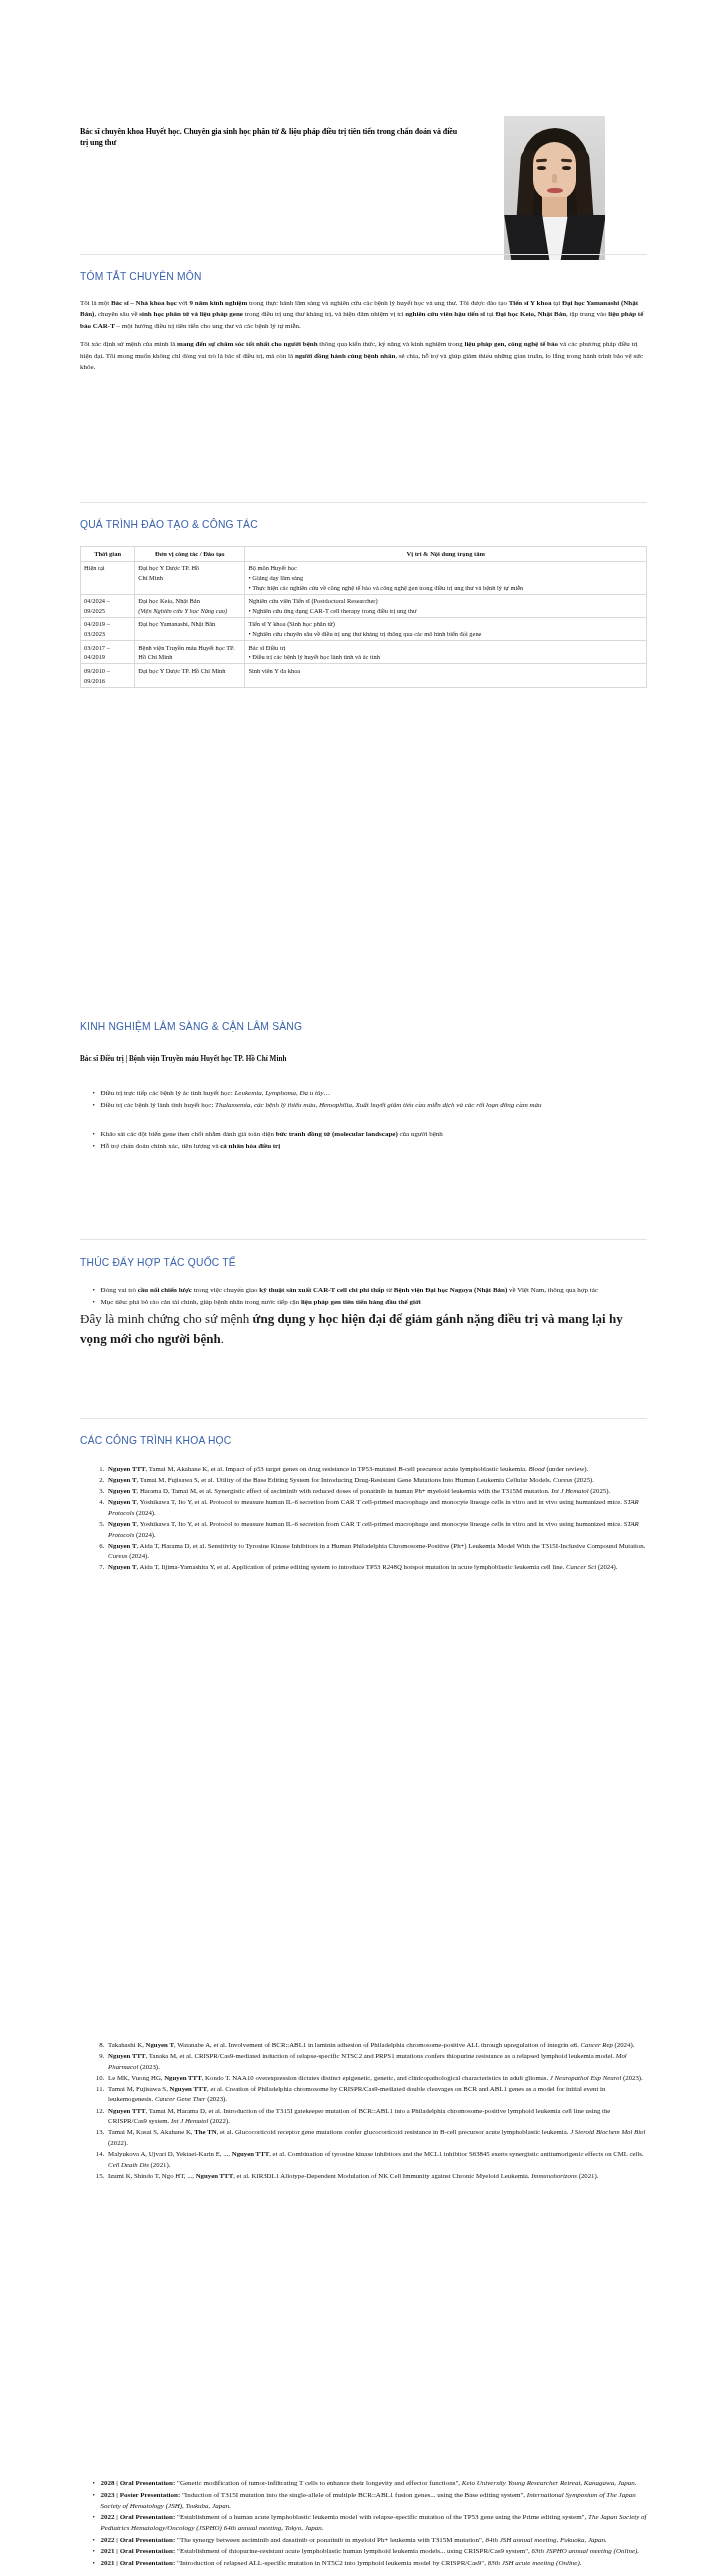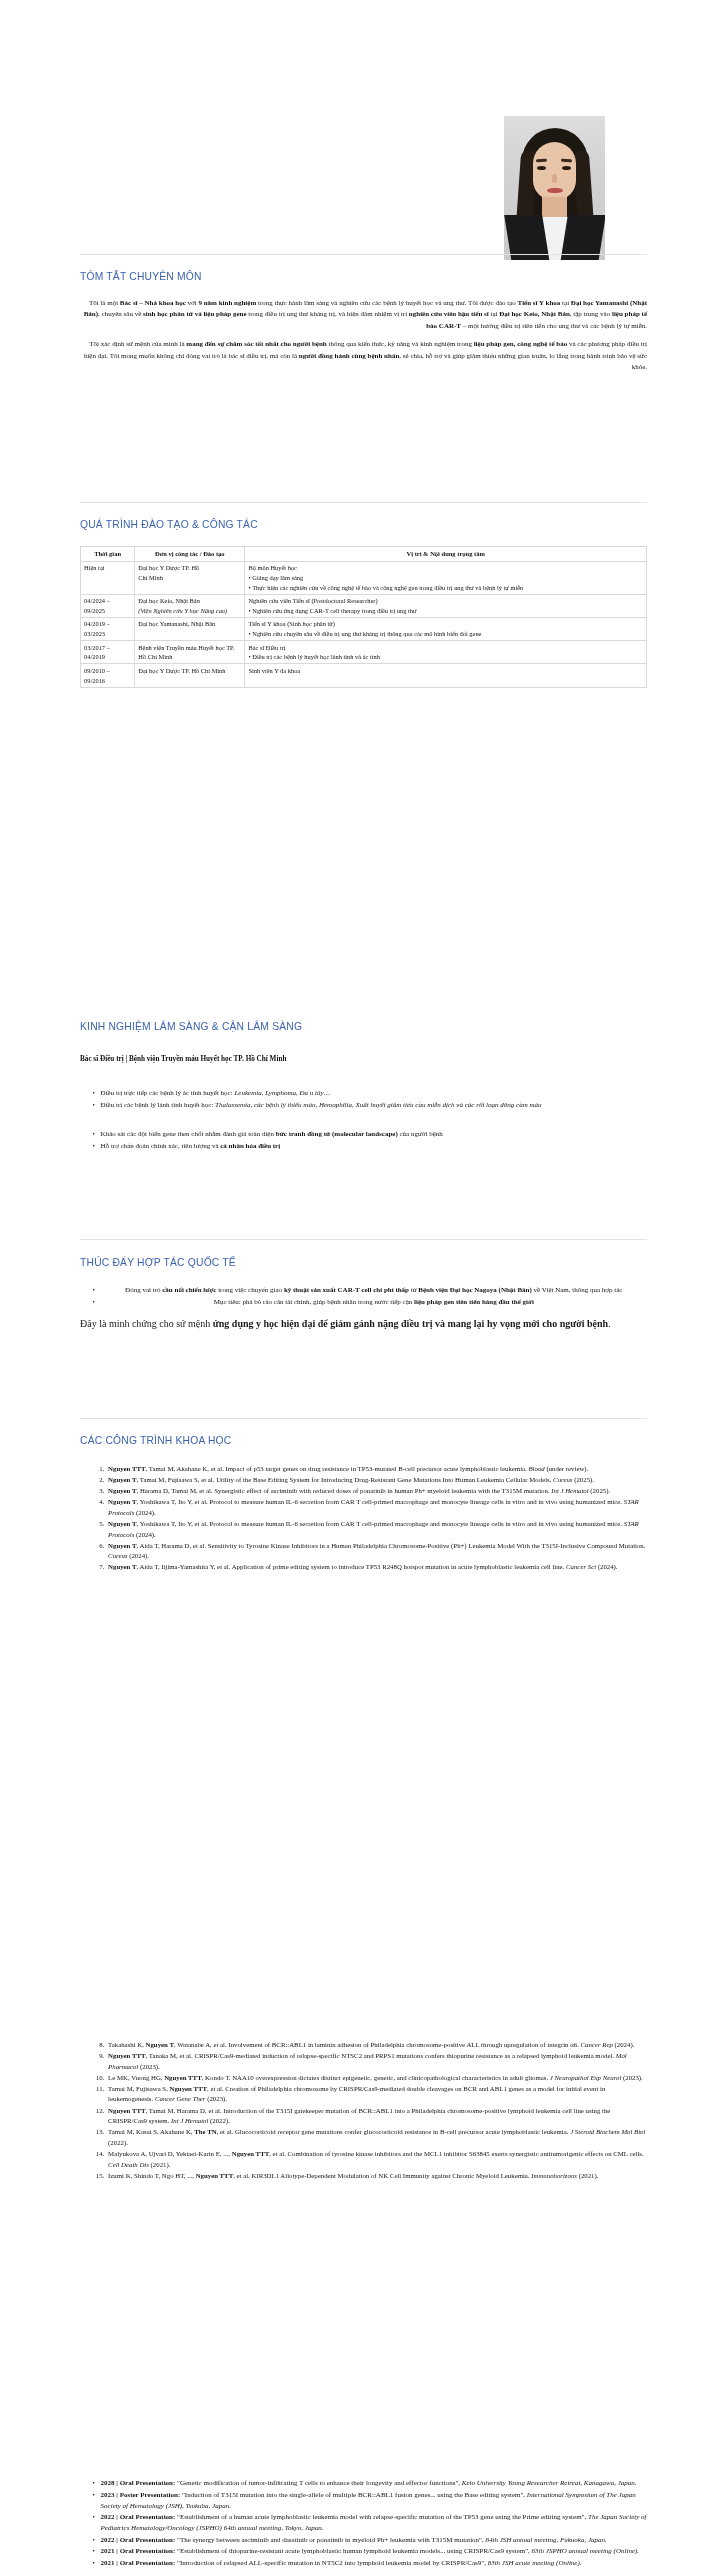--- a/index.html
+++ b/index.html
@@ -167,21 +167,21 @@
     font-size: 10.3px;
     letter-spacing: 0.2px;
     color: #3b63ad;
     margin: 0;
     padding: 0;
     white-space: nowrap;
   }
   .body-text {
     font-size: 7px;
     line-height: 1.62;
-    text-align: right;
+    text-align: left;
     color: #141414;
   }
   .body-text b { font-weight: bold; }
   p { margin: 0 0 7.2px 0; }
 
   
   table.cv-table {
     border-collapse: collapse;
     width: 567px;
     font-size: 6.4px;
@@ -242,23 +242,23 @@
   ol.numbered li b { font-weight: bold; }
   ol.numbered li i { font-style: italic; }
 
   .sub-head {
     font-size: 7.2px;
     font-weight: bold;
     color: #0f0f0f;
     margin: 0 0 25px 0;
   }
   .tail-note {
-    font-size: 10px;
+    font-size: 13px;
     line-height: 1.6;
-    margin-top: 8px;
+    margin-top: 1px;
   }
   .tail-note b { font-weight: bold; }
 </style>
 </head>
 <body>
 
 <div class="page">
 
   <div class="photo">
     <div class="hair"></div>
@@ -273,20 +273,21 @@
     <div class="mouth"></div>
     <div class="neck"></div>
     <div class="shirt"></div>
     <div class="jacket-l"></div>
     <div class="jacket-r"></div>
   </div>
 
   <div class="content">
 
     <div class="header-block">
+      <div class="headline">Bác sĩ chuyên khoa Huyết học. Chuyên gia sinh học phân tử &amp; liệu pháp điều trị tiên tiến trong chẩn đoán và điều trị ung thư</div>
     </div>
 
     <div class="section" style="top:254px;">
       <div class="rule"></div>
       <h2 class="sec-title" style="margin-top:15.5px;">TÓM TẮT CHUYÊN MÔN</h2>
       <div class="body-text" style="margin-top:16.5px;">
         <p>Tôi là một <b>Bác sĩ – Nhà khoa học</b> với <b>9 năm kinh nghiệm</b> trong thực hành lâm sàng và nghiên cứu các bệnh lý huyết học và ung thư. Tôi được đào tạo <b>Tiến sĩ Y khoa</b> tại <b>Đại học Yamanashi (Nhật Bản)</b>, chuyên sâu về <b>sinh học phân tử và liệu pháp gene</b> trong điều trị ung thư kháng trị, và hiện đảm nhiệm vị trí <b>nghiên cứu viên hậu tiến sĩ</b> tại <b>Đại học Keio, Nhật Bản</b>, tập trung vào <b>liệu pháp tế bào CAR-T</b> – một hướng điều trị tiên tiến cho ung thư và các bệnh lý tự miễn.</p>
         <p>Tôi xác định sứ mệnh của mình là <b>mang đến sự chăm sóc tốt nhất cho người bệnh</b> thông qua kiến thức, kỹ năng và kinh nghiệm trong <b>liệu pháp gen, công nghệ tế bào</b> và các phương pháp điều trị hiện đại. Tôi mong muốn không chỉ đóng vai trò là bác sĩ điều trị, mà còn là <b>người đồng hành cùng bệnh nhân</b>, sẻ chia, hỗ trợ và giúp giảm thiểu những gian truân, lo lắng trong hành trình bảo vệ sức khỏe.</p>
       </div>
     </div>
@@ -382,21 +383,21 @@
         </ul>
       <ul class="bullets" style="margin-top:18.5px;">
           <li>Khảo sát các đột biến gene then chốt nhằm đánh giá toàn diện <b>bức tranh đồng tử (molecular landscape)</b> của người bệnh</li>
           <li>Hỗ trợ chẩn đoán chính xác, tiên lượng và <b>cá nhân hóa điều trị</b></li>
         </ul>
     </div>
 
     <div class="section" style="top:1239px;">
       <div class="rule"></div>
       <h2 class="sec-title" style="margin-top:16.5px;">THÚC ĐẨY HỢP TÁC QUỐC TẾ</h2>
-      <ul class="bullets" style="margin-top:17.5px;text-align:center;">
+      <ul class="bullets" style="margin-top:17.5px;">
           <li>Đóng vai trò <b>cầu nối chiến lược</b> trong việc chuyển giao <b>kỹ thuật sản xuất CAR-T cell chi phí thấp</b> từ <b>Bệnh viện Đại học Nagoya (Nhật Bản)</b> về Việt Nam, thông qua hợp tác</li>
           <li>Mục tiêu: phá bỏ rào cản tài chính, giúp bệnh nhân trong nước tiếp cận <b>liệu pháp gen tiên tiến hàng đầu thế giới</b></li>
         </ul>
       <div class="tail-note">Đây là minh chứng cho sứ mệnh <b>ứng dụng y học hiện đại để giảm gánh nặng điều trị và mang lại hy vọng mới cho người bệnh</b>.</div>
     </div>
 
     <div class="section" style="top:1418px;">
       <div class="rule"></div>
       <h2 class="sec-title" style="margin-top:15.5px;">CÁC CÔNG TRÌNH KHOA HỌC</h2>
       <ol class="numbered" style="margin-top:18.5px;">

